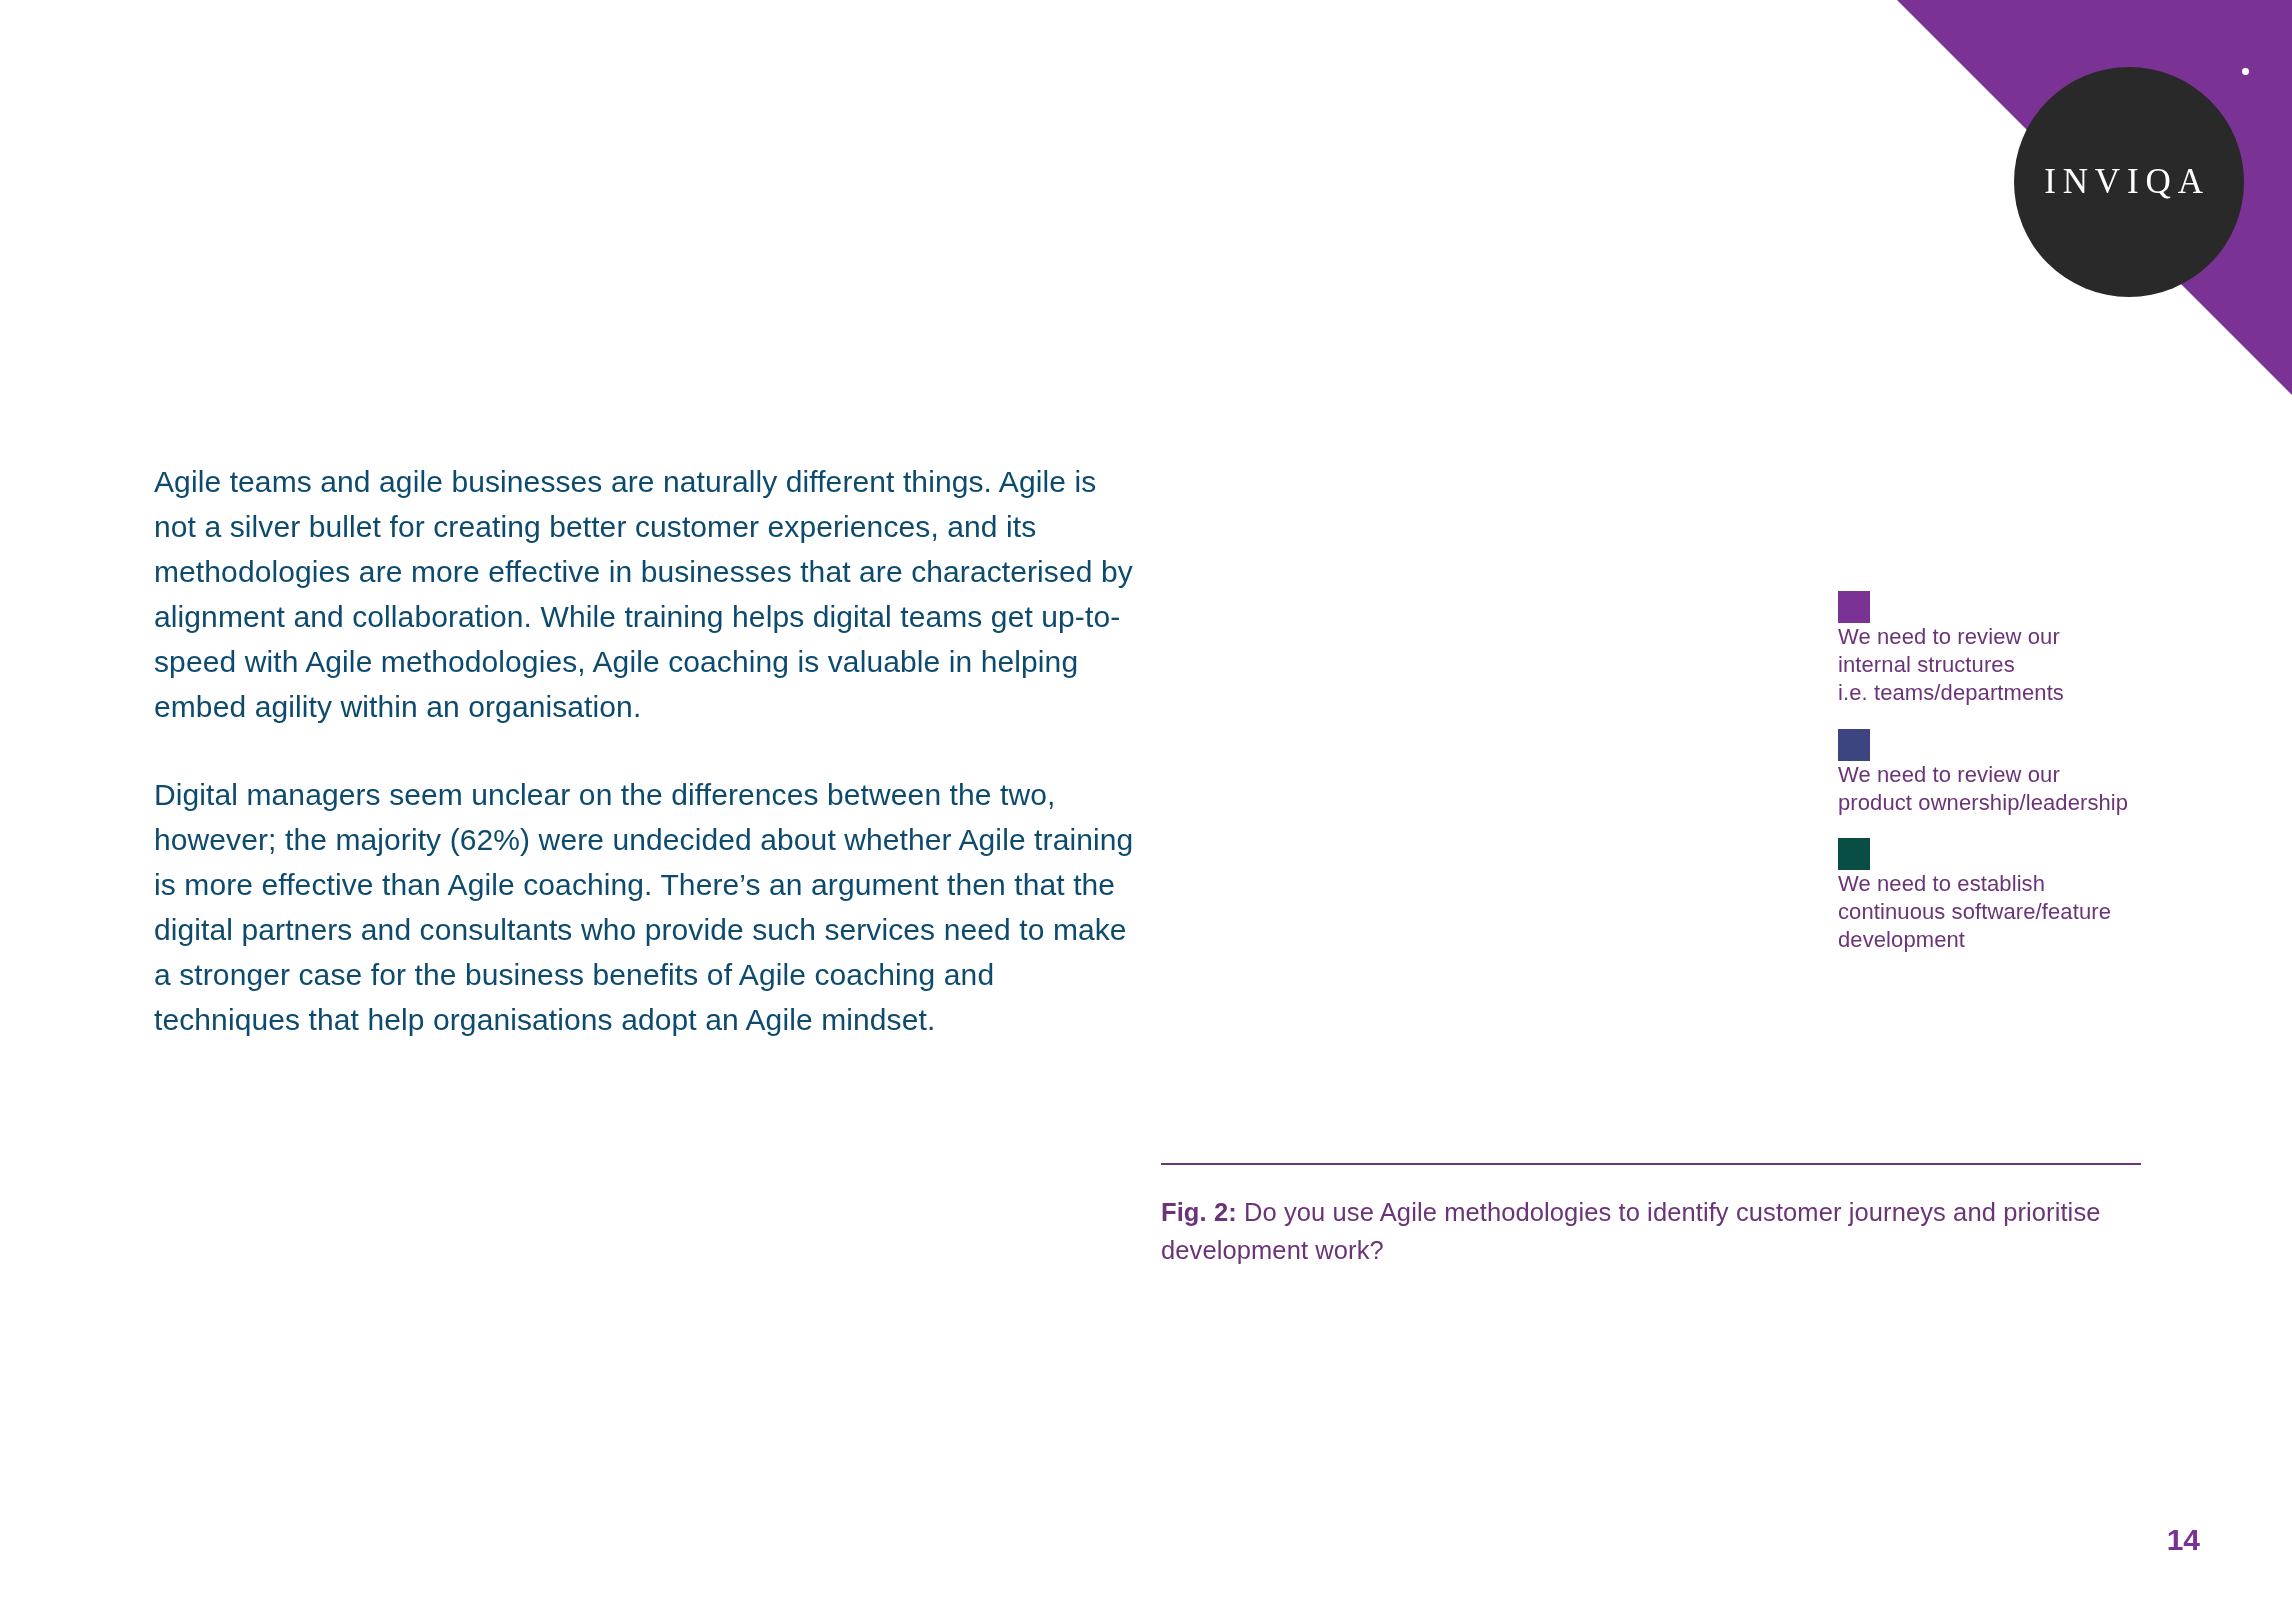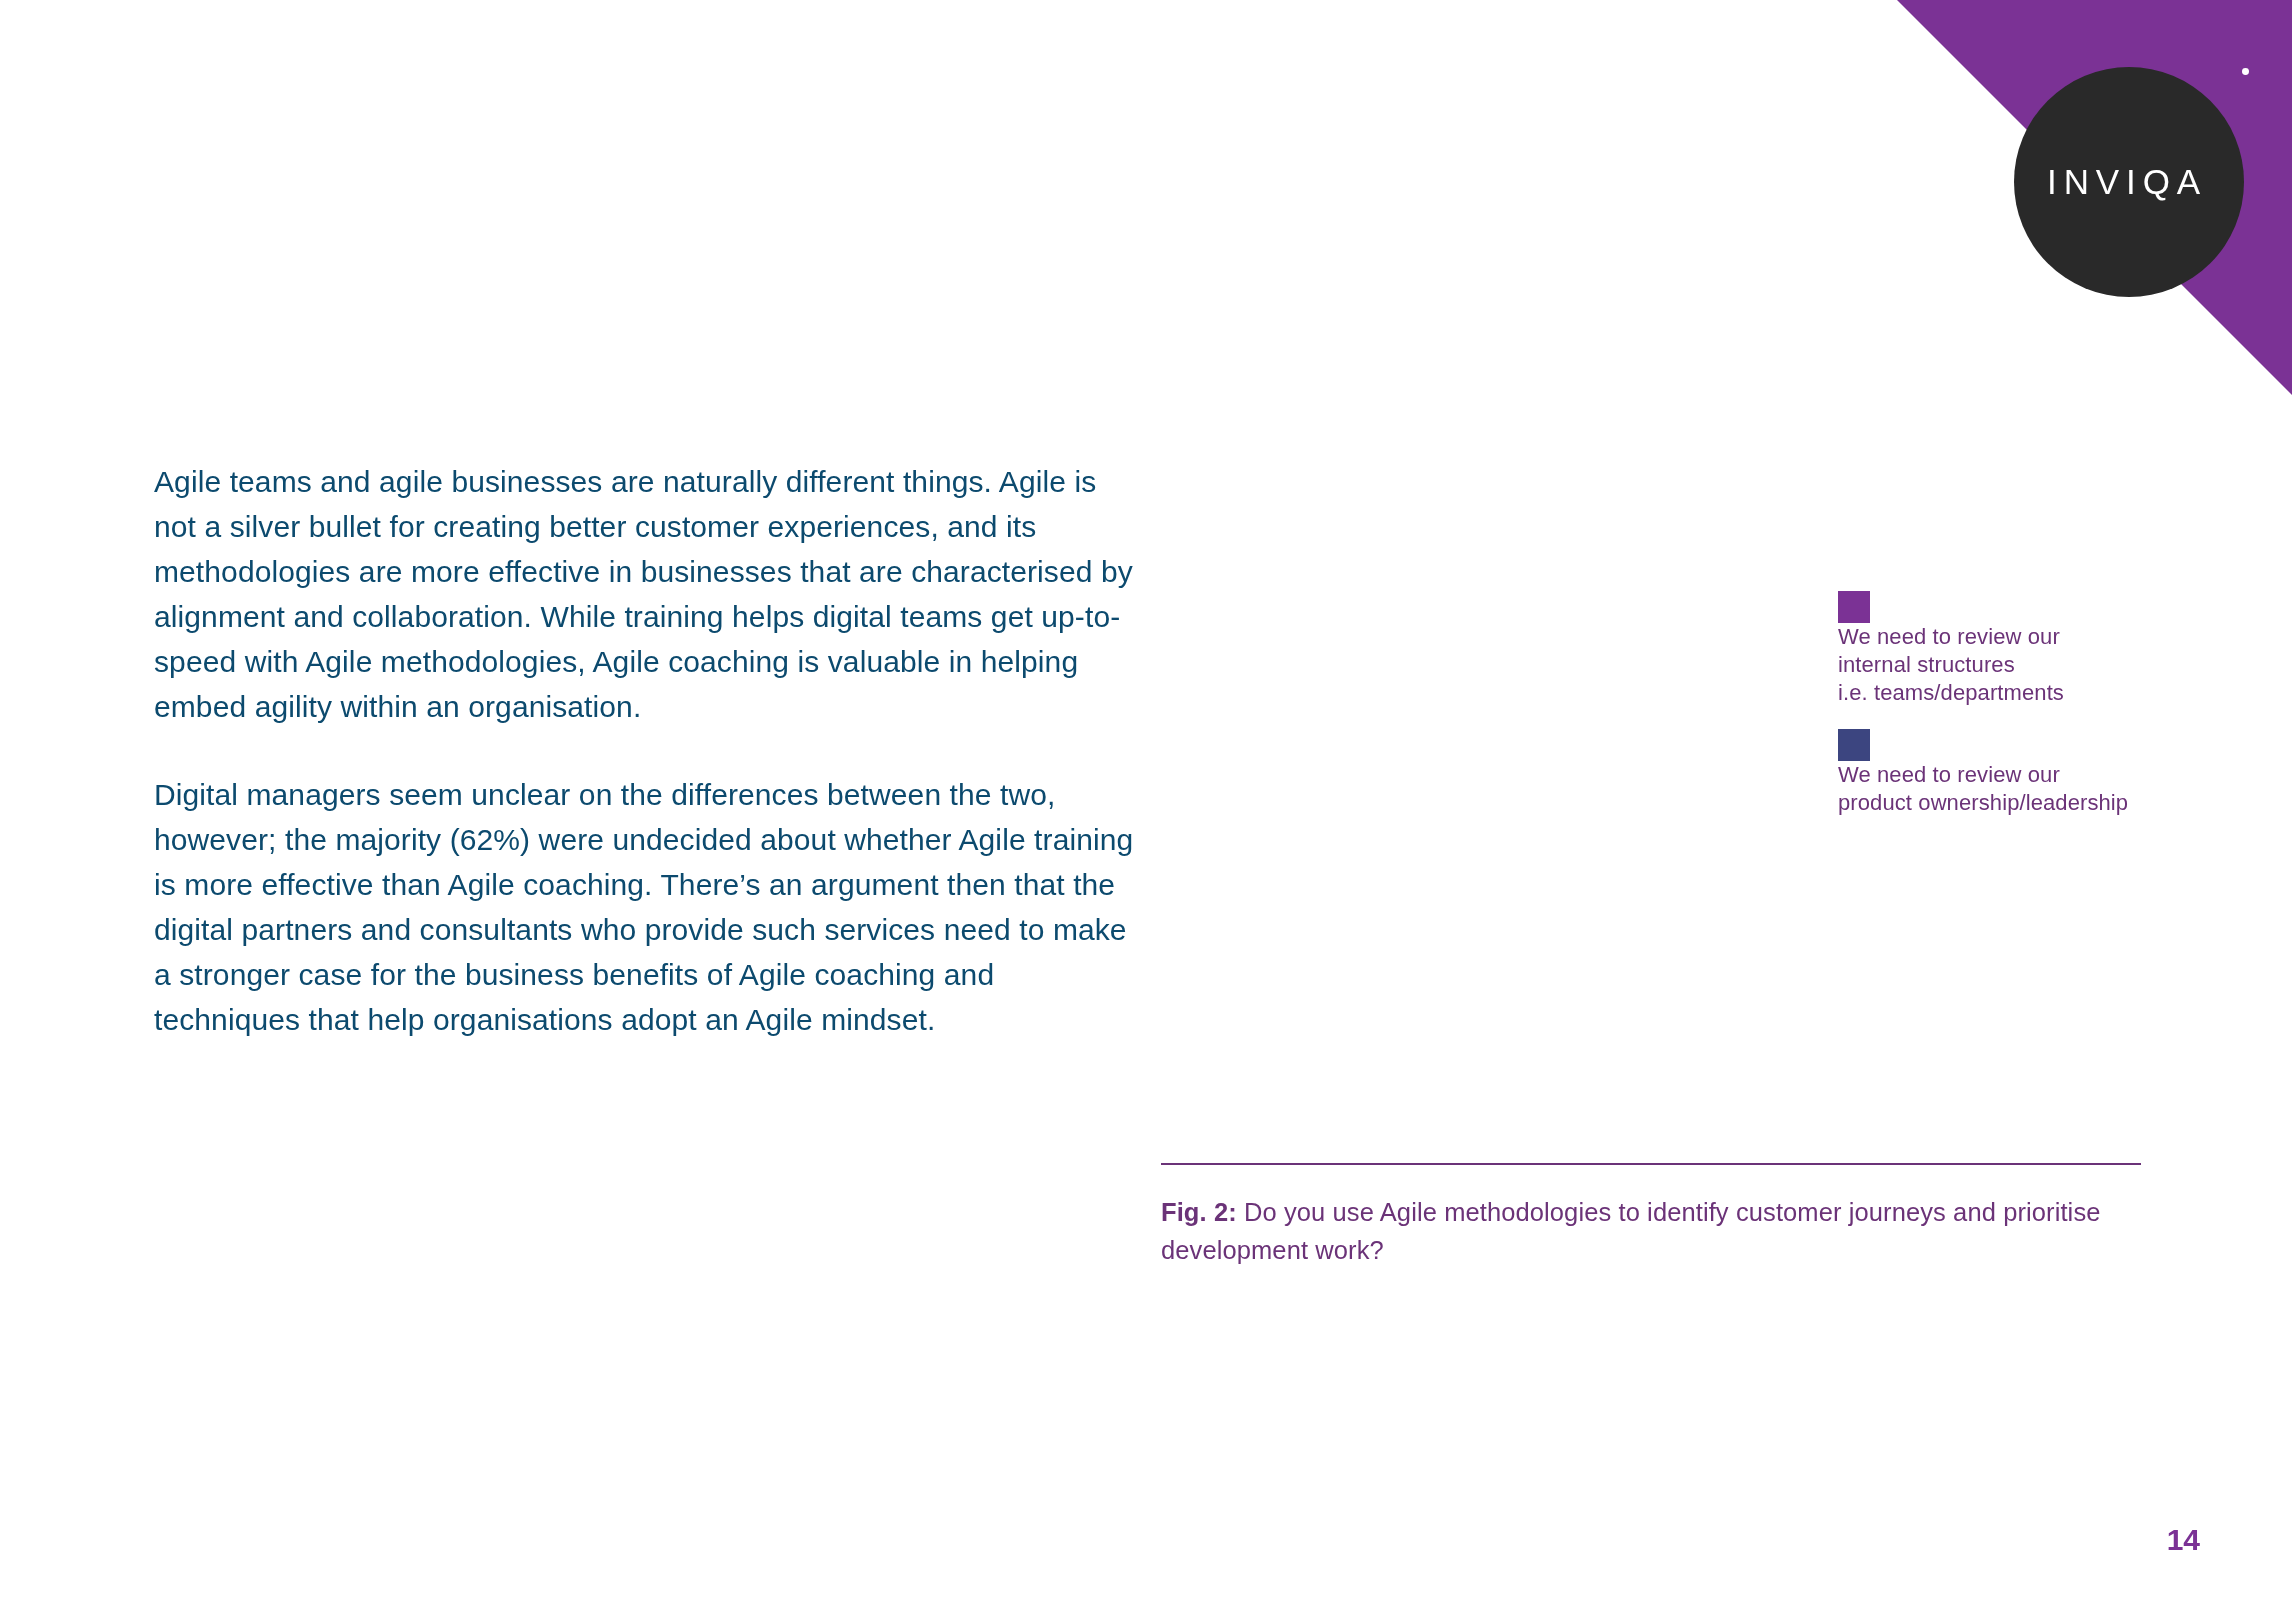--- a/index.html
+++ b/index.html
@@ -43,21 +43,21 @@
     width: 230px;
     height: 230px;
     border-radius: 50%;
     background: #292929;
     display: flex;
     align-items: center;
     justify-content: center;
   }
   .logo-text {
     color: #ffffff;
-    font-family: Liberation Sans, sans-serif;
+    font-family: Liberation Serif, serif;
     font-size: 35px;
     font-weight: 400;
     letter-spacing: 6.9px;
     position: relative;
     padding-right: 3.9px;
   }
   .logo-dot {
     position: absolute;
     right: -4.9px;
     top: 1px;
@@ -198,20 +198,26 @@
       <span class="legend-swatch" style="background: rgb(123, 50, 149);"></span>
       <span class="legend-label">We need to review our
 internal structures
 i.e. teams/departments</span>
     </div>
     <div class="legend-item">
       <span class="legend-swatch" style="background: rgb(60, 69, 128);"></span>
       <span class="legend-label">We need to review our
 product ownership/leadership</span>
     </div>
+    <div class="legend-item">
+      <span class="legend-swatch" style="background: rgb(10, 77, 68);"></span>
+      <span class="legend-label">We need to establish
+continuous software/feature
+development</span>
+    </div>
   </div>
 
 </div>
 
 <div class="caption-rule"></div>
 <div class="caption"><b>Fig. 2:</b><span> Do you use Agile methodologies to identify customer journeys and prioritise development work?</span></div>
 
 <div class="page-number">14</div>
 
 

